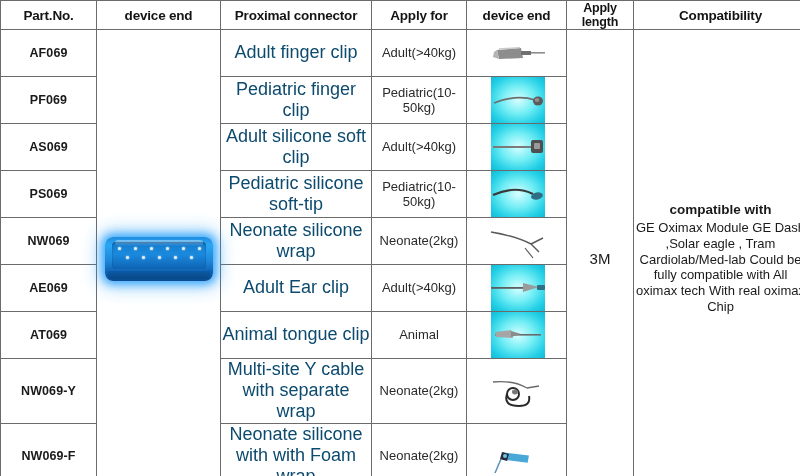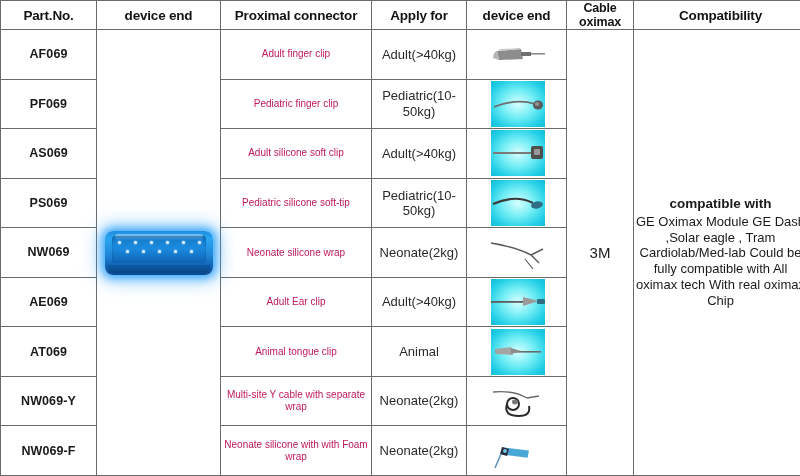--- a/index.html
+++ b/index.html
@@ -51,22 +51,22 @@
   th.h-compat    { width: 173px; }
 
   td.part {
     font-weight: bold;
     font-size: 12.5px;
     color: #1a1a1a;
     letter-spacing: 0.1px;
     margin-left: 40px;
   }
   td.proximal {
-    font-size: 10px;
-    color: #be185d;
+    font-size: 18px;
+    color: #0c4a6e;
     line-height: 1.18;
     padding: 0 3px;
   }
   td.apply {
     font-size: 13px;
     color: #2a2a2a;
     line-height: 1.18;
     padding: 0 2px;
   }
   td.cable {
@@ -201,21 +201,21 @@
 
 <div class="sheet">
   <table class="spec">
     <thead>
       <tr>
         <th class="h-part">Part.No.</th>
         <th class="h-device">device end</th>
         <th class="h-proximal">Proximal connector</th>
         <th class="h-apply">Apply for</th>
         <th class="h-patient">device end</th>
-        <th class="h-cable">Cable oximax</th>
+        <th class="h-cable">Apply length</th>
         <th class="h-compat">Compatibility</th>
       </tr>
     </thead>
     <tbody>
 
       <tr>
         <td class="part">AF069</td>
         <td class="device-cell" rowspan="9">
           <div class="connector-wrap">
             <div class="connector">

